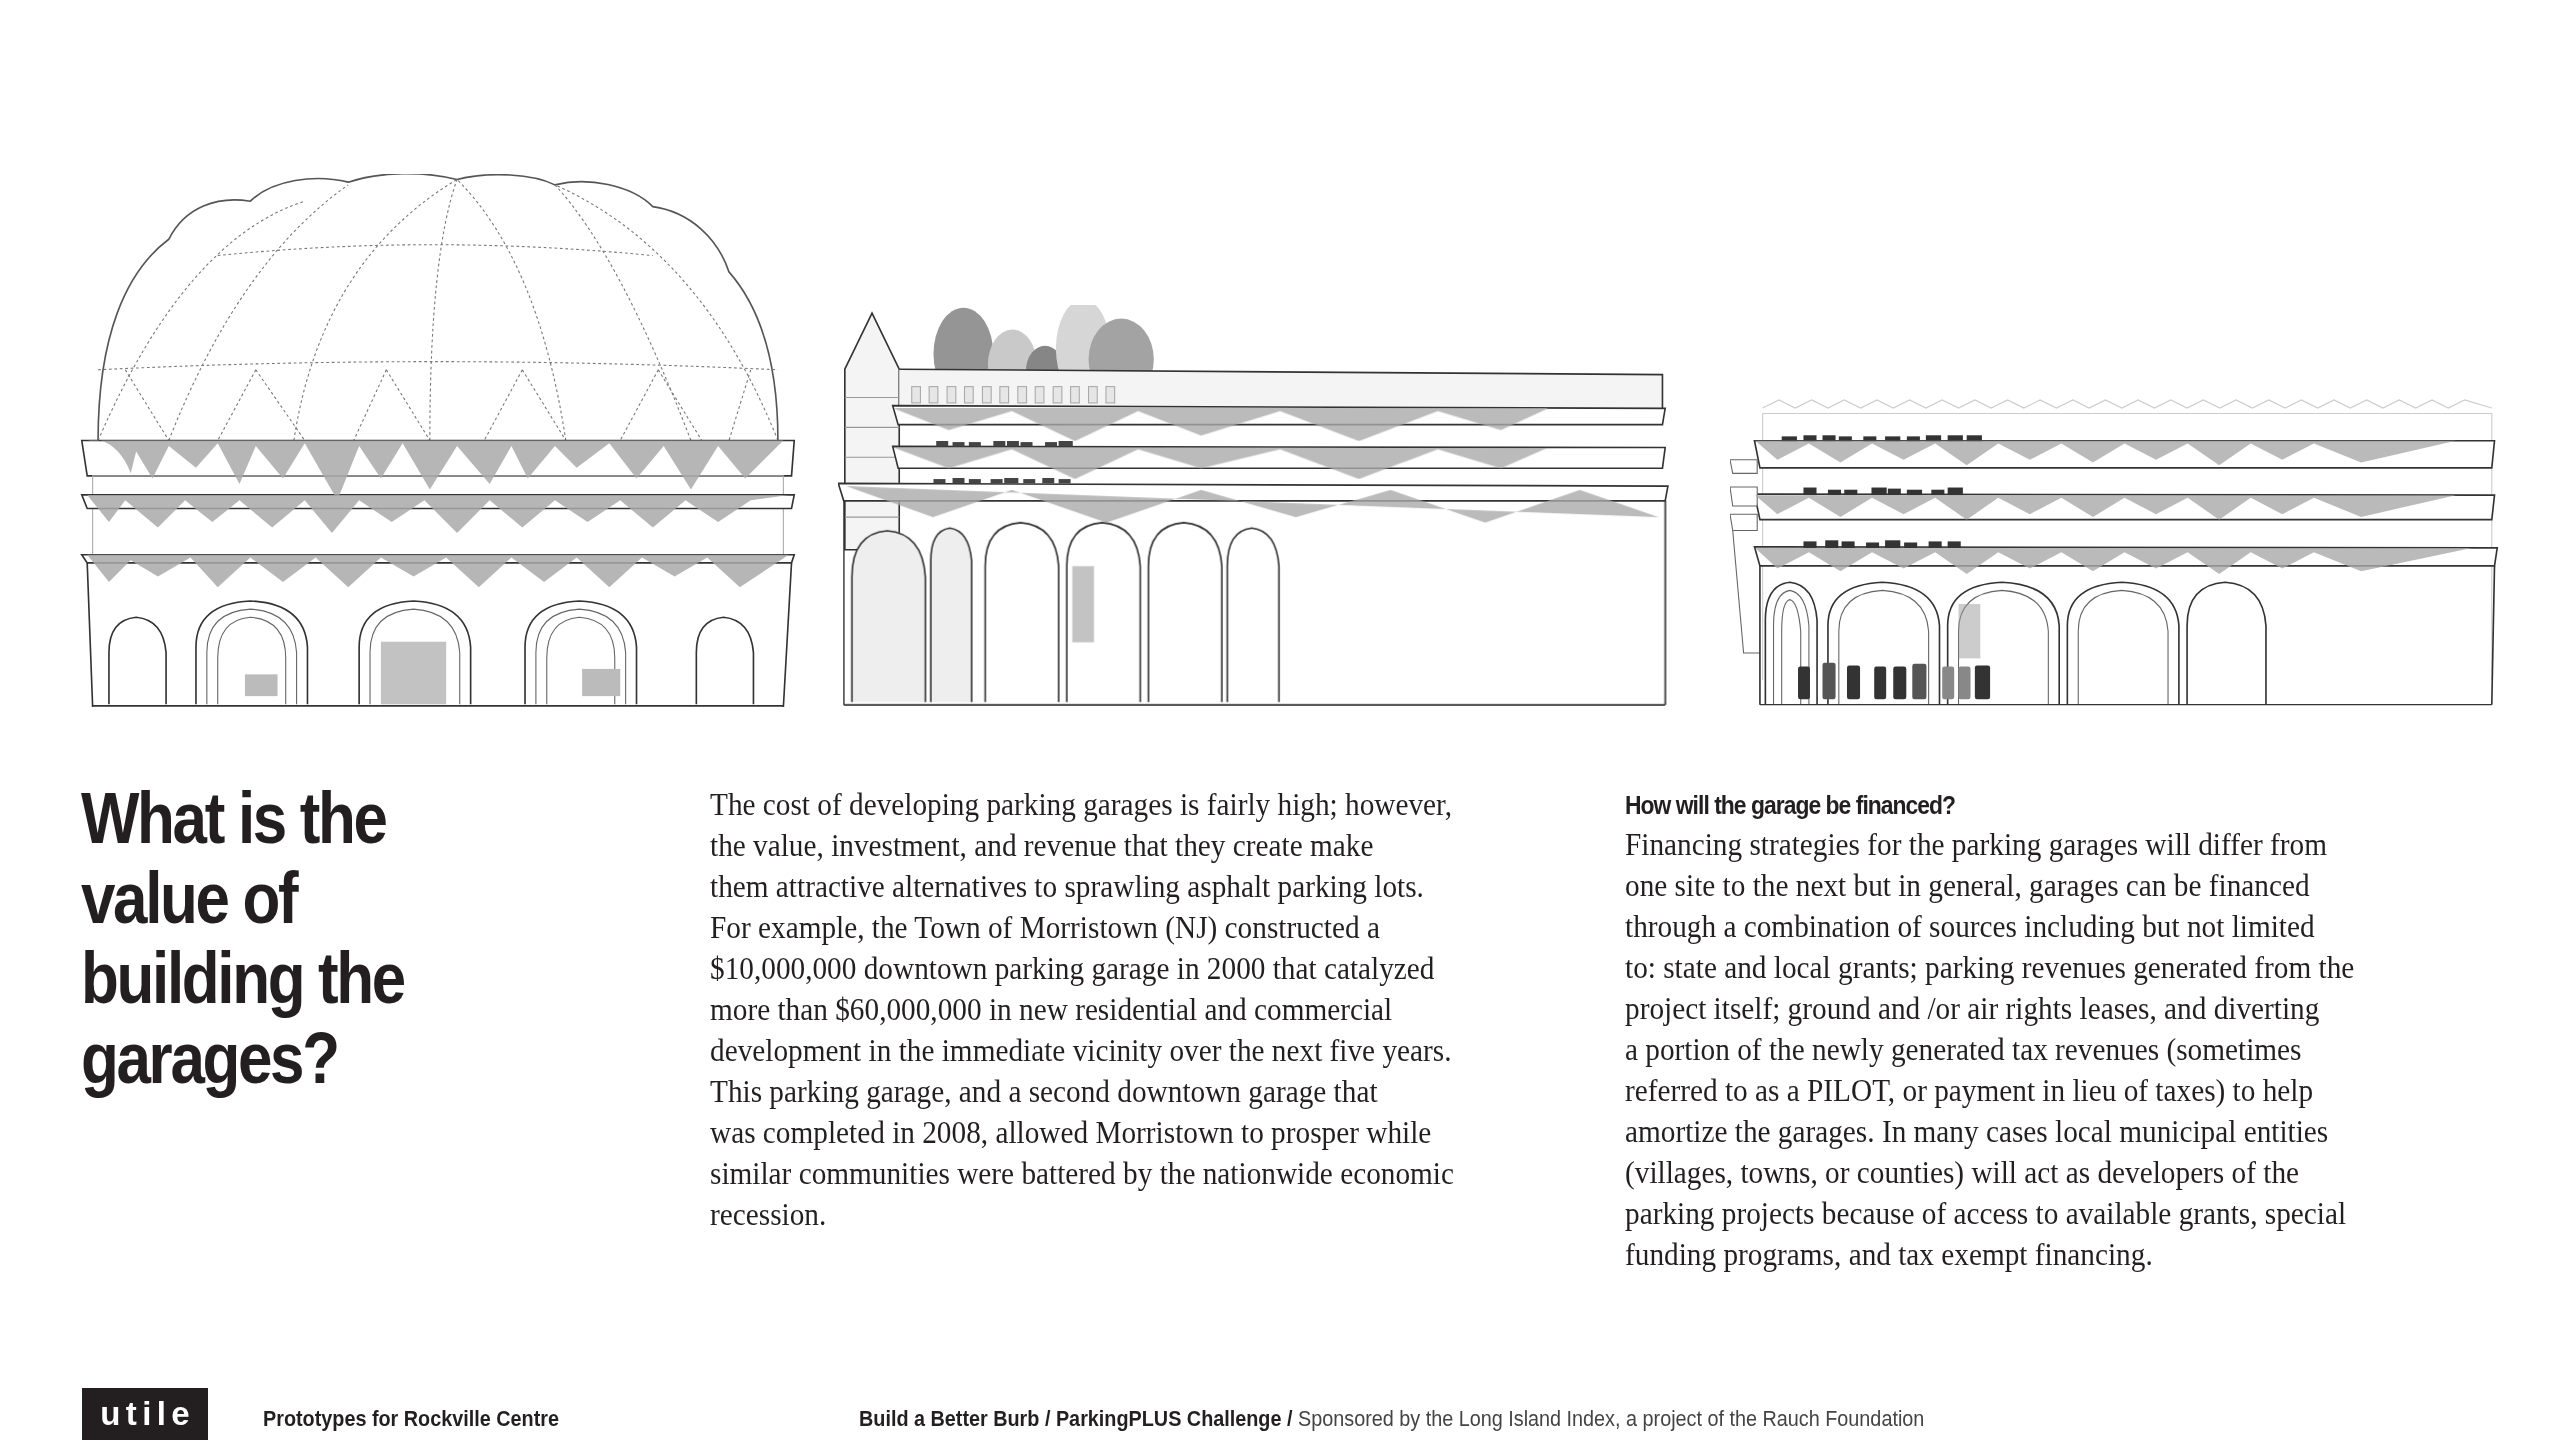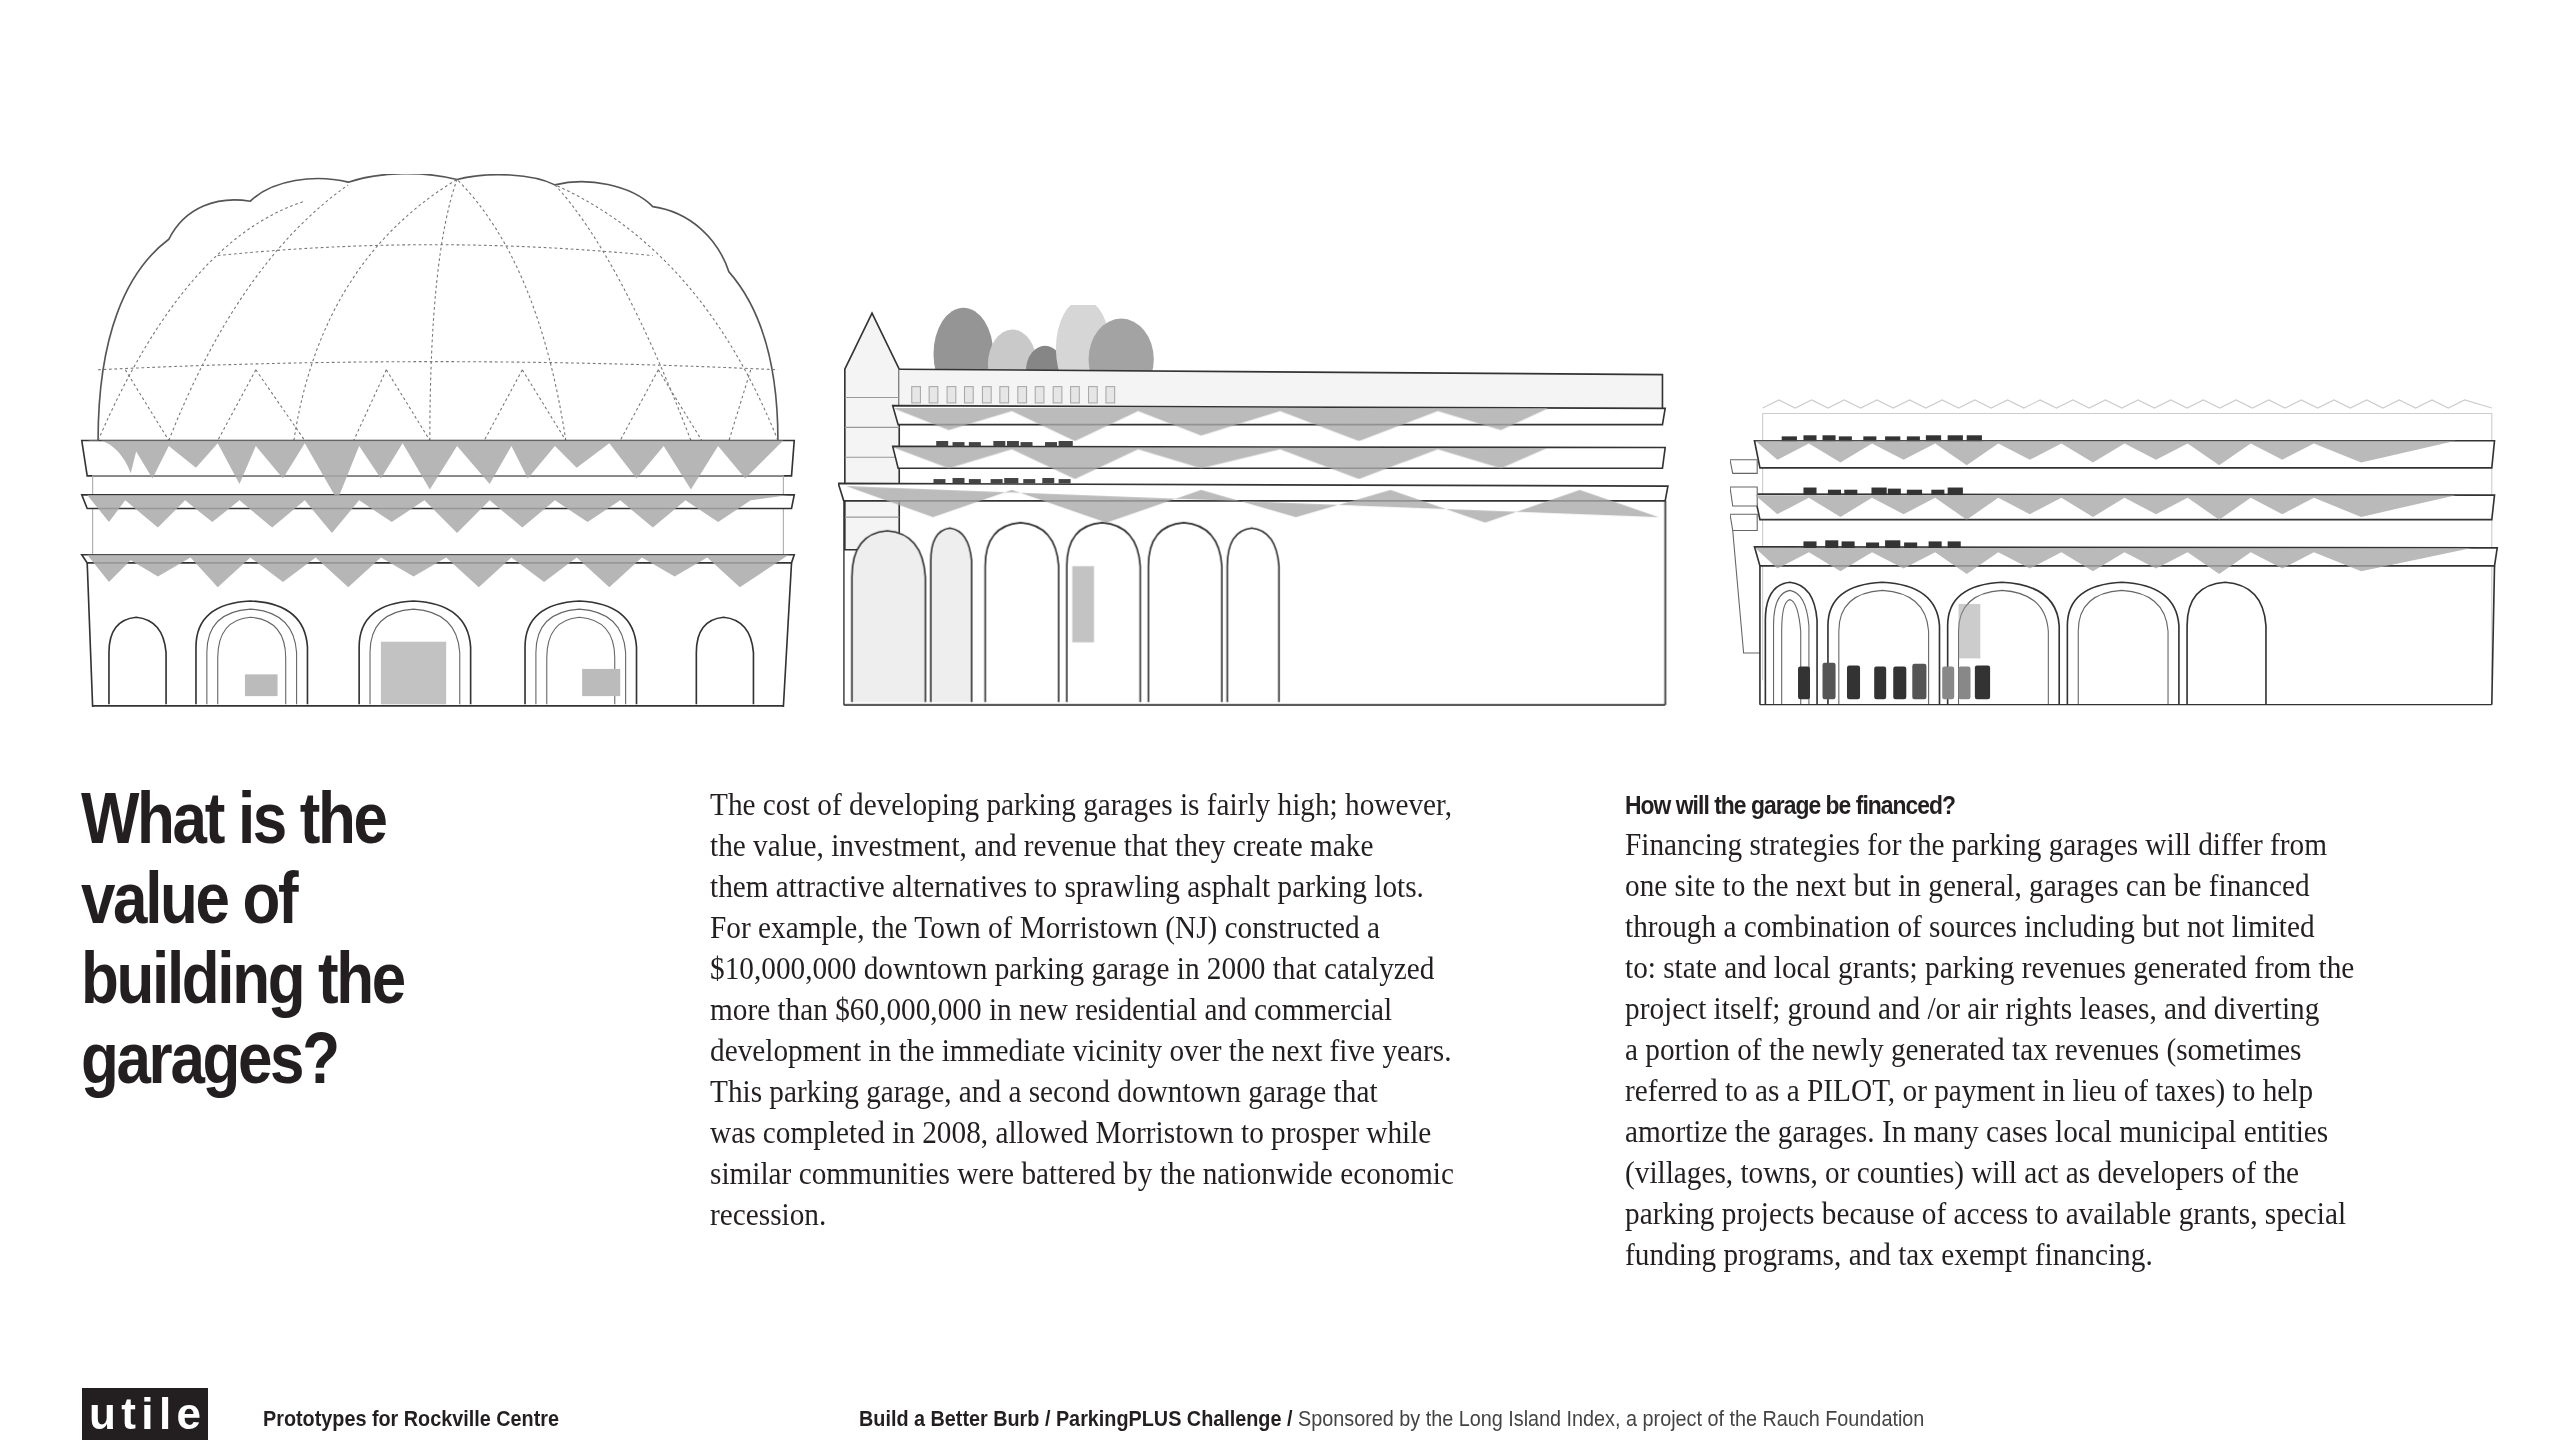--- a/index.html
+++ b/index.html
@@ -33,21 +33,21 @@
     letter-spacing:-1.1px; transform:scaleX(0.88); transform-origin:left top; white-space:nowrap;
   }
 
   
   .logo {
     left:82px; top:1388px; width:126px; height:52px; background:#231f20;
     display:flex; align-items:center; justify-content:center;
   }
   .logo span {
     color:#ffffff; font-family:"Liberation Sans", sans-serif; font-weight:bold;
-    font-size:44px; letter-spacing:5.4px; margin-left:5.4px;
+    font-size:33px; letter-spacing:5.4px; margin-left:5.4px;
   }
   .foot {
     top:1406px; font-family:"Liberation Sans", sans-serif; font-size:22px; white-space:nowrap;
     transform:scaleX(0.9); transform-origin:left top;
   }
   .foot-left { left:263px; font-weight:bold; }
   .foot-right { left:859px; }
   .foot-right b { font-weight:bold; }
   .foot-right .light { color:#444; }
 </style>

